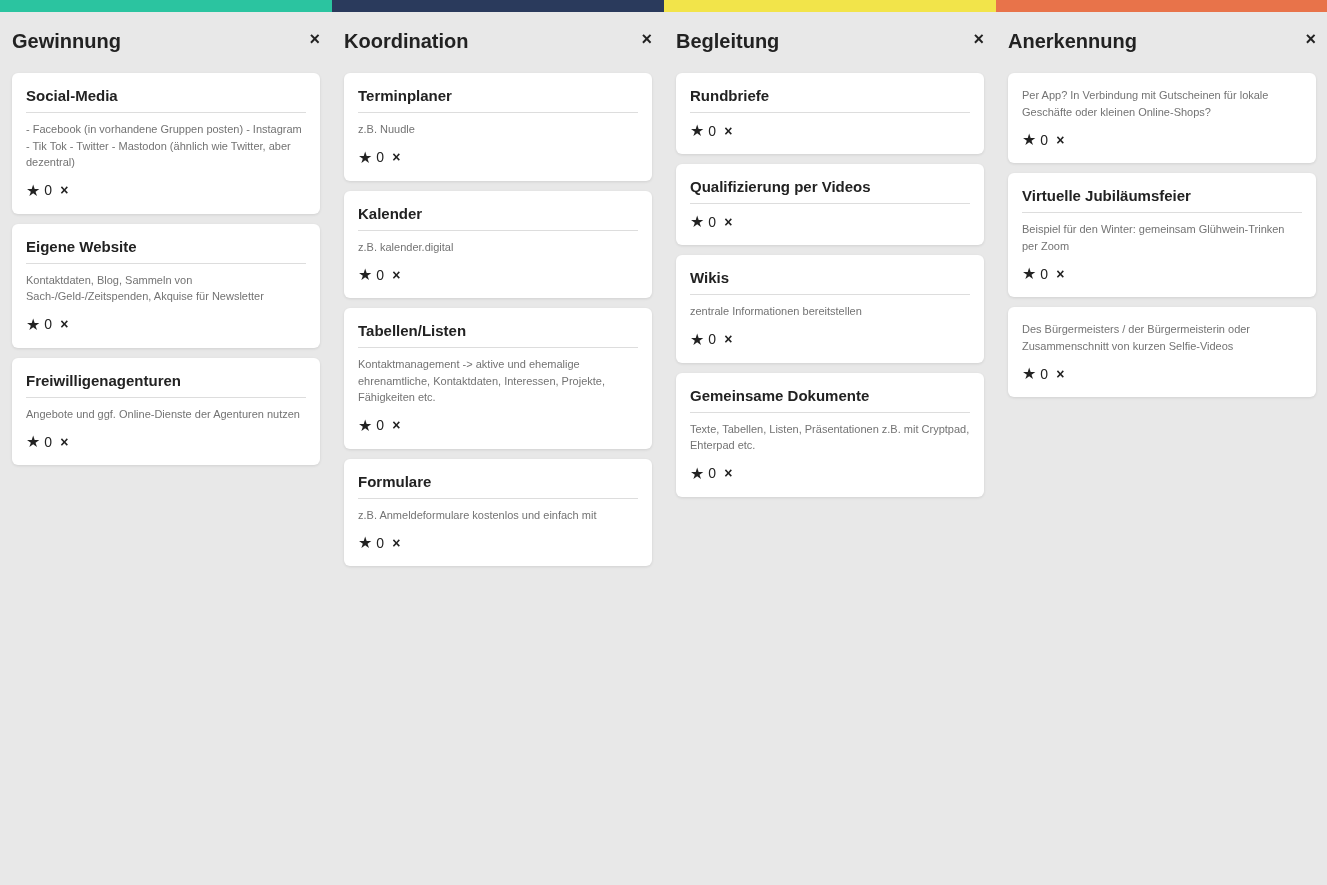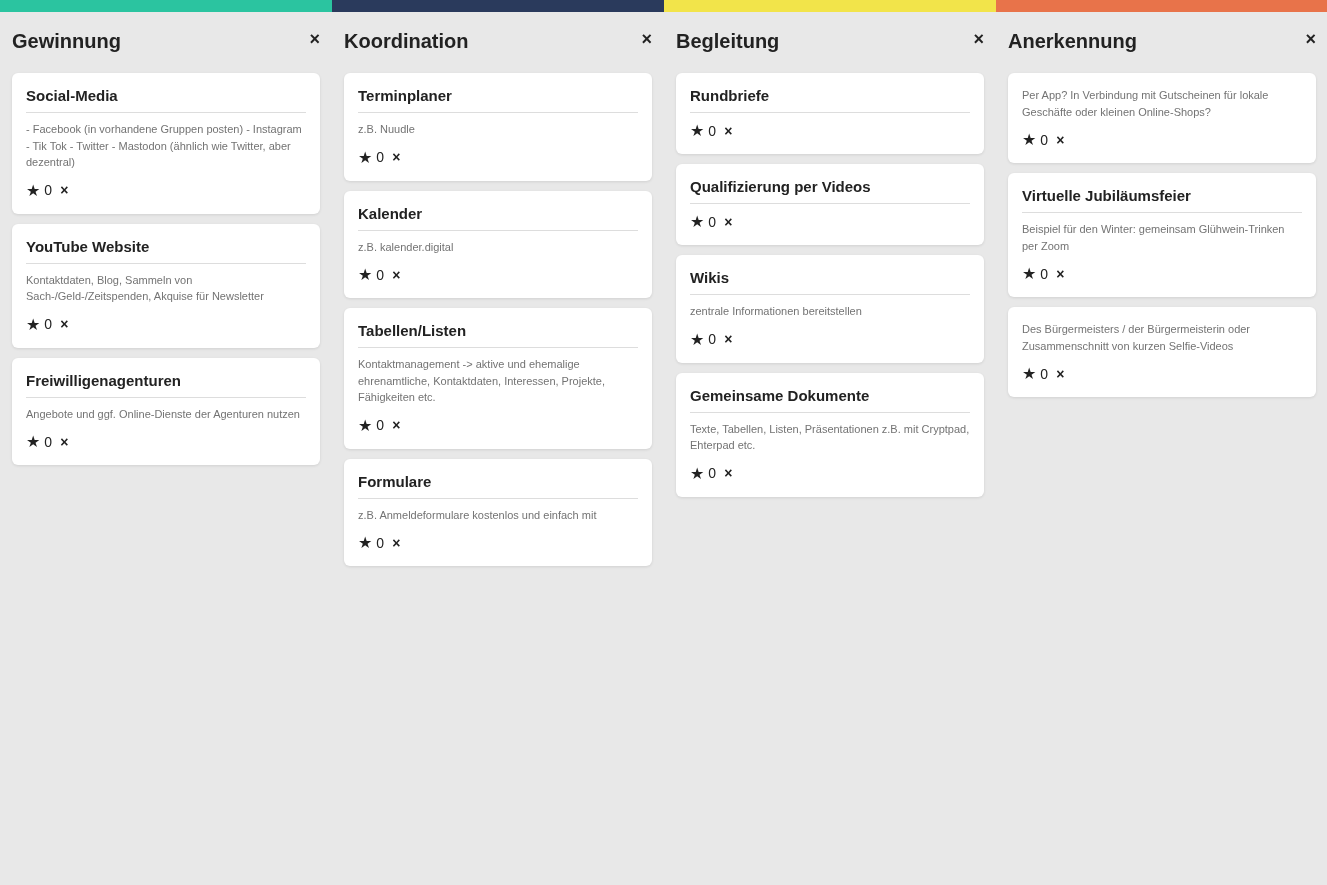--- a/index.html
+++ b/index.html
@@ -144,21 +144,21 @@
           <div class="card-body">- Facebook (in vorhandene Gruppen posten) - Instagram - Tik Tok - Twitter - Mastodon (ähnlich wie Twitter, aber dezentral)</div>
           <div class="card-actions">
             <button class="star-btn">
               <span class="star-icon">★</span>
               <span>0</span>
             </button>
             <button class="card-close-btn">×</button>
           </div>
         </div>
         <div class="card">
-          <div class="card-title">YouTube Website</div>
+          <div class="card-title">Eigene Website</div>
           <div class="card-body">Kontaktdaten, Blog, Sammeln von Sach-/Geld-/Zeitspenden, Akquise für Newsletter</div>
           <div class="card-actions">
             <button class="star-btn">
               <span class="star-icon">★</span>
               <span>0</span>
             </button>
             <button class="card-close-btn">×</button>
           </div>
         </div>
         <div class="card">

